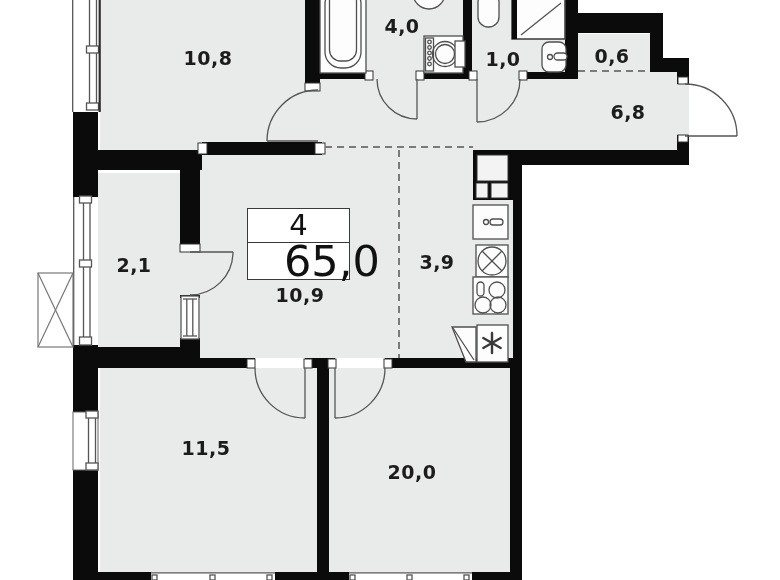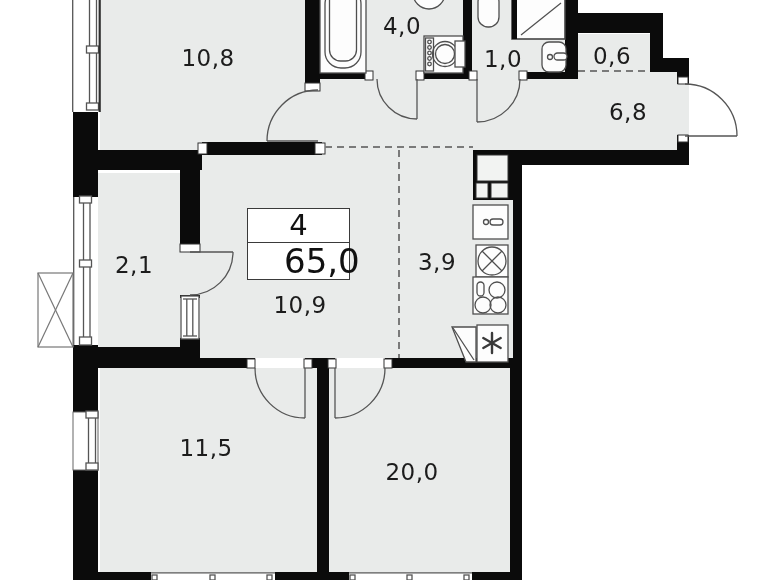--- a/index.html
+++ b/index.html
@@ -1,24 +1,24 @@
 <!DOCTYPE html>
 <html><head>
 <meta charset="utf-8">
 <style>
   html,body{margin:0;padding:0;background:#ffffff;}
   #stage{position:relative;width:780px;height:580px;background:#ffffff;overflow:hidden;
          font-family:"DejaVu Sans","Liberation Sans",sans-serif;}
   #plan-svg{position:absolute;left:0;top:0;}
-  .room-label{position:absolute;transform:translate(-50%,-50%);font-size:23px;color:#1c1c1c;
-              letter-spacing:0.5px;white-space:nowrap;}
+  .room-label{position:absolute;transform:translate(-50%,-50%);font-size:19px;color:#1c1c1c;
+              letter-spacing:0.5px;white-space:nowrap;font-weight:bold;}
   .info-box{position:absolute;left:247px;top:208px;width:101px;background:#ffffff;
             border:1.5px solid #3a3a3a;text-align:center;color:#111;}
   .info-rooms{height:33px;line-height:33px;font-size:29px;border-bottom:1.5px solid #3a3a3a;}
-  .info-area{height:36px;line-height:36px;font-size:34px;padding-left:36px;}
+  .info-area{height:36px;line-height:36px;font-size:43px;padding-left:36px;}
 </style>
 </head>
 <body>
 
 <div id="stage">
 
 <svg id="plan-svg" width="780" height="580" viewBox="0 0 780 580">
 
   <g fill="#e9ebea">
     <rect x="100" y="0" width="205" height="150"></rect>
@@ -265,21 +265,21 @@
   </g>
 </svg>
 
   <div class="room-label" style="left:208px;top:58px">10,8</div>
   <div class="room-label" style="left:402px;top:26px">4,0</div>
   <div class="room-label" style="left:503px;top:59px">1,0</div>
   <div class="room-label" style="left:612px;top:56px">0,6</div>
   <div class="room-label" style="left:628px;top:112px">6,8</div>
   <div class="room-label" style="left:134px;top:265px">2,1</div>
   <div class="room-label" style="left:437px;top:262px">3,9</div>
-  <div class="room-label" style="left:300px;top:305px">10,9</div>
+  <div class="room-label" style="left:300px;top:295px">10,9</div>
   <div class="room-label" style="left:206px;top:448px">11,5</div>
   <div class="room-label" style="left:412px;top:472px">20,0</div>
 
   <div class="info-box">
     <div class="info-rooms">4</div>
     <div class="info-area">65,0</div>
   </div>
 
 </div>
 

